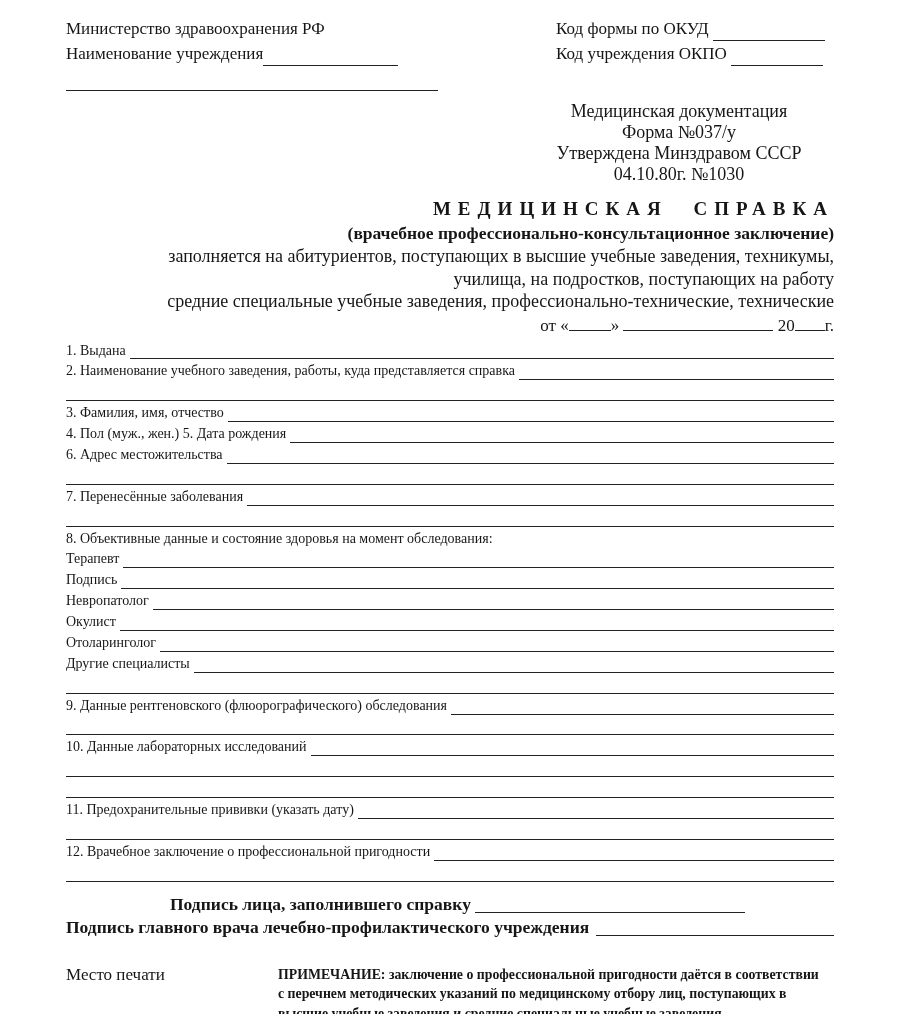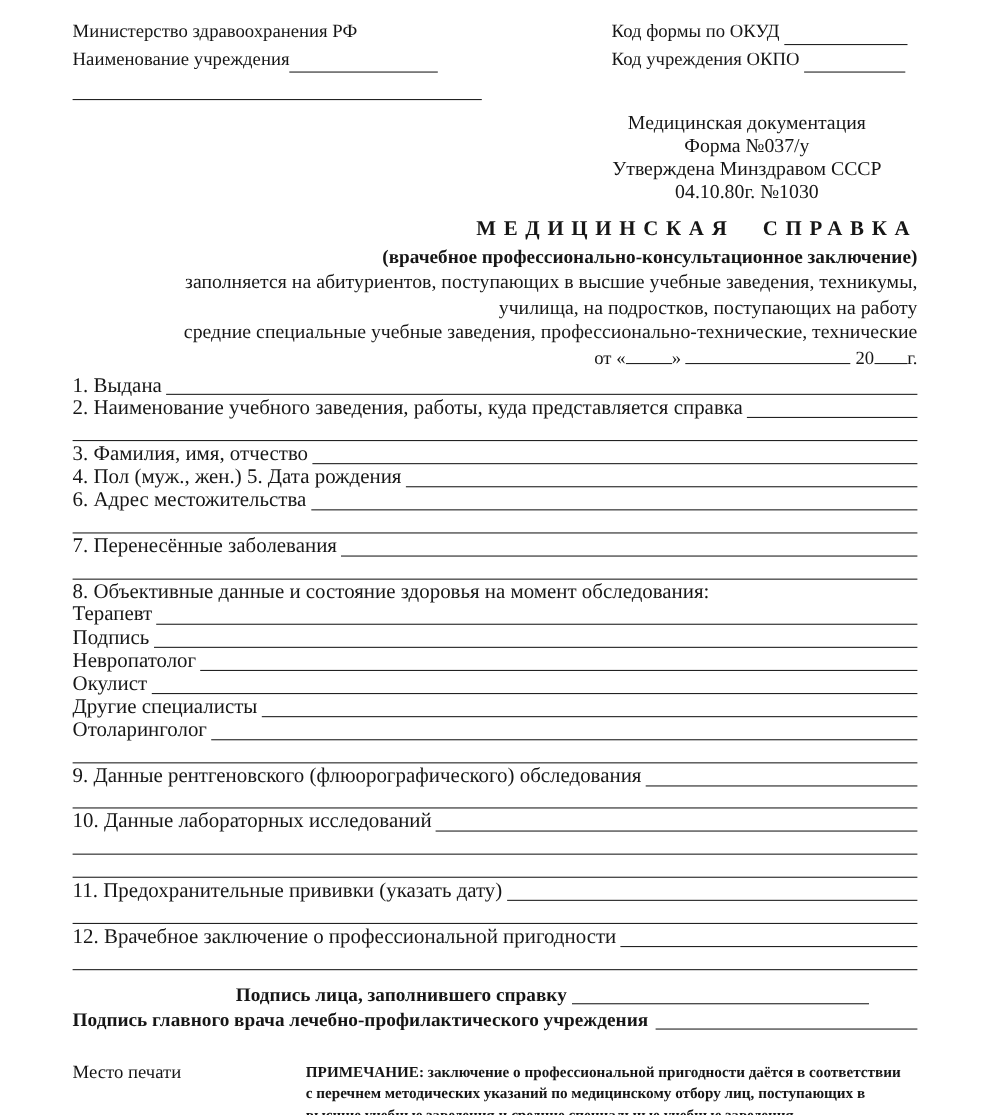--- a/index.html
+++ b/index.html
@@ -29,27 +29,27 @@
   .titleblock{text-align:right;margin-top:12px;}
   .title{font-weight:bold;font-size:19px;letter-spacing:7px;word-spacing:14px;line-height:24px;}
   .subtitle{font-weight:bold;font-size:17.5px;line-height:24px;}
   .desc{font-size:18px;line-height:22.5px;}
   .dateline{font-size:17px;line-height:23px;margin-top:1px;}
   .dateline .blank{height:13px;}
   .w42{width:42px;} .w150{width:150px;} .w30{width:30px;}
 
   
   .formrows{margin-top:4px;}
-  .frow{display:flex;height:20.9px;font-size:19px;line-height:20.9px;}
+  .frow{display:flex;height:20.9px;font-size:14px;line-height:20.9px;}
   .frow .lbl{white-space:nowrap;margin-right:4px;}
   .frow .fill{flex:1;border-bottom:1.5px solid #222;margin-bottom:2px;}
 
   
   .sig{font-weight:bold;font-size:17.5px;line-height:23.5px;margin-top:9px;}
-  .sigrow{display:flex;align-items:flex-end;justify-content:center;}
+  .sigrow{display:flex;align-items:flex-end;}
   .sig1{padding-left:104px;}
   .w270{width:270px;margin-bottom:3px;}
 
   
   .footer{display:flex;margin-top:25px;}
   .stamp{font-size:17px;width:212px;flex:none;}
   .note{width:550px;font-weight:bold;font-size:13.8px;line-height:19.5px;text-align:left;}
 </style>
 </head>
 <body>
@@ -140,25 +140,25 @@
       </div>
       <div class="frow">
         <span class="lbl">Невропатолог</span>
         <span class="fill"></span>
       </div>
       <div class="frow">
         <span class="lbl">Окулист</span>
         <span class="fill"></span>
       </div>
       <div class="frow">
+        <span class="lbl">Отоларинголог</span>
+        <span class="fill"></span>
+      </div>
+      <div class="frow">
         <span class="lbl">Другие специалисты</span>
-        <span class="fill"></span>
-      </div>
-      <div class="frow">
-        <span class="lbl">Отоларинголог</span>
         <span class="fill"></span>
       </div>
       <div class="frow">
         <span class="fill"></span>
       </div>
       <div class="frow">
         <span class="lbl">9. Данные рентгеновского (флюорографического) обследования</span>
         <span class="fill"></span>
       </div>
       <div class="frow">

